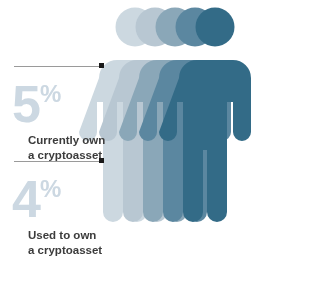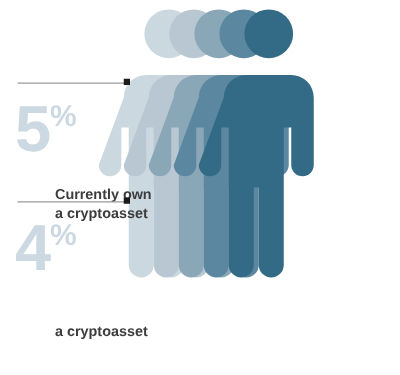--- a/index.html
+++ b/index.html
@@ -61,21 +61,21 @@
     color: #ccd8e2;
     letter-spacing: -1px;
   }
   .stat-number .pct {
     font-size: 24px;
     font-weight: bold;
     vertical-align: 20px;
     letter-spacing: 0;
   }
   .stat-label {
-    margin: 16px;
+    margin: 0;
     padding: 6px 0 0 28px;
     font-size: 11.5px;
     line-height: 15px;
     font-weight: bold;
     color: #3c3c3c;
     max-width: 120px;
   }
 </style>
 </head>
 <body>
@@ -143,18 +143,18 @@
 
   <div class="callout callout-2">
     <div class="leader">
       <div class="leader-line"></div>
       <div class="leader-dot"></div>
     </div>
     <div class="stat-number">
       <span>4</span><span class="pct">%</span>
     </div>
     <p class="stat-label">
-      <br>
+      <span>Used to own</span><br>
       <span>a cryptoasset</span>
     </p>
   </div>
 
 </div>
 
 </body></html>

